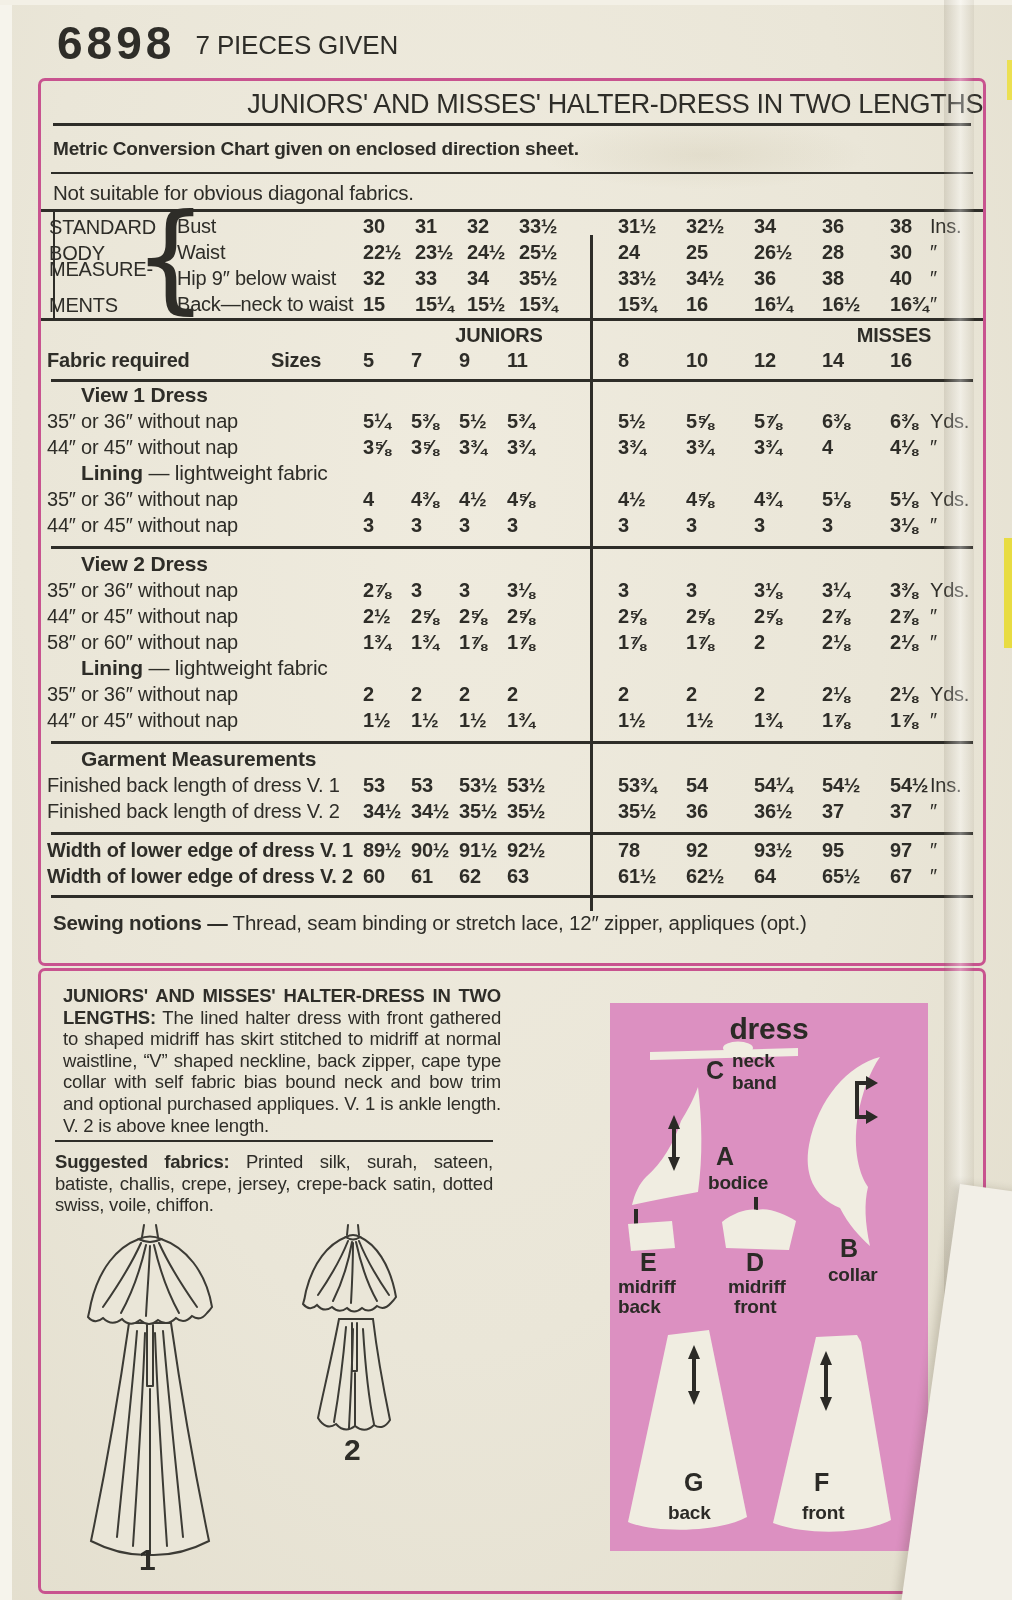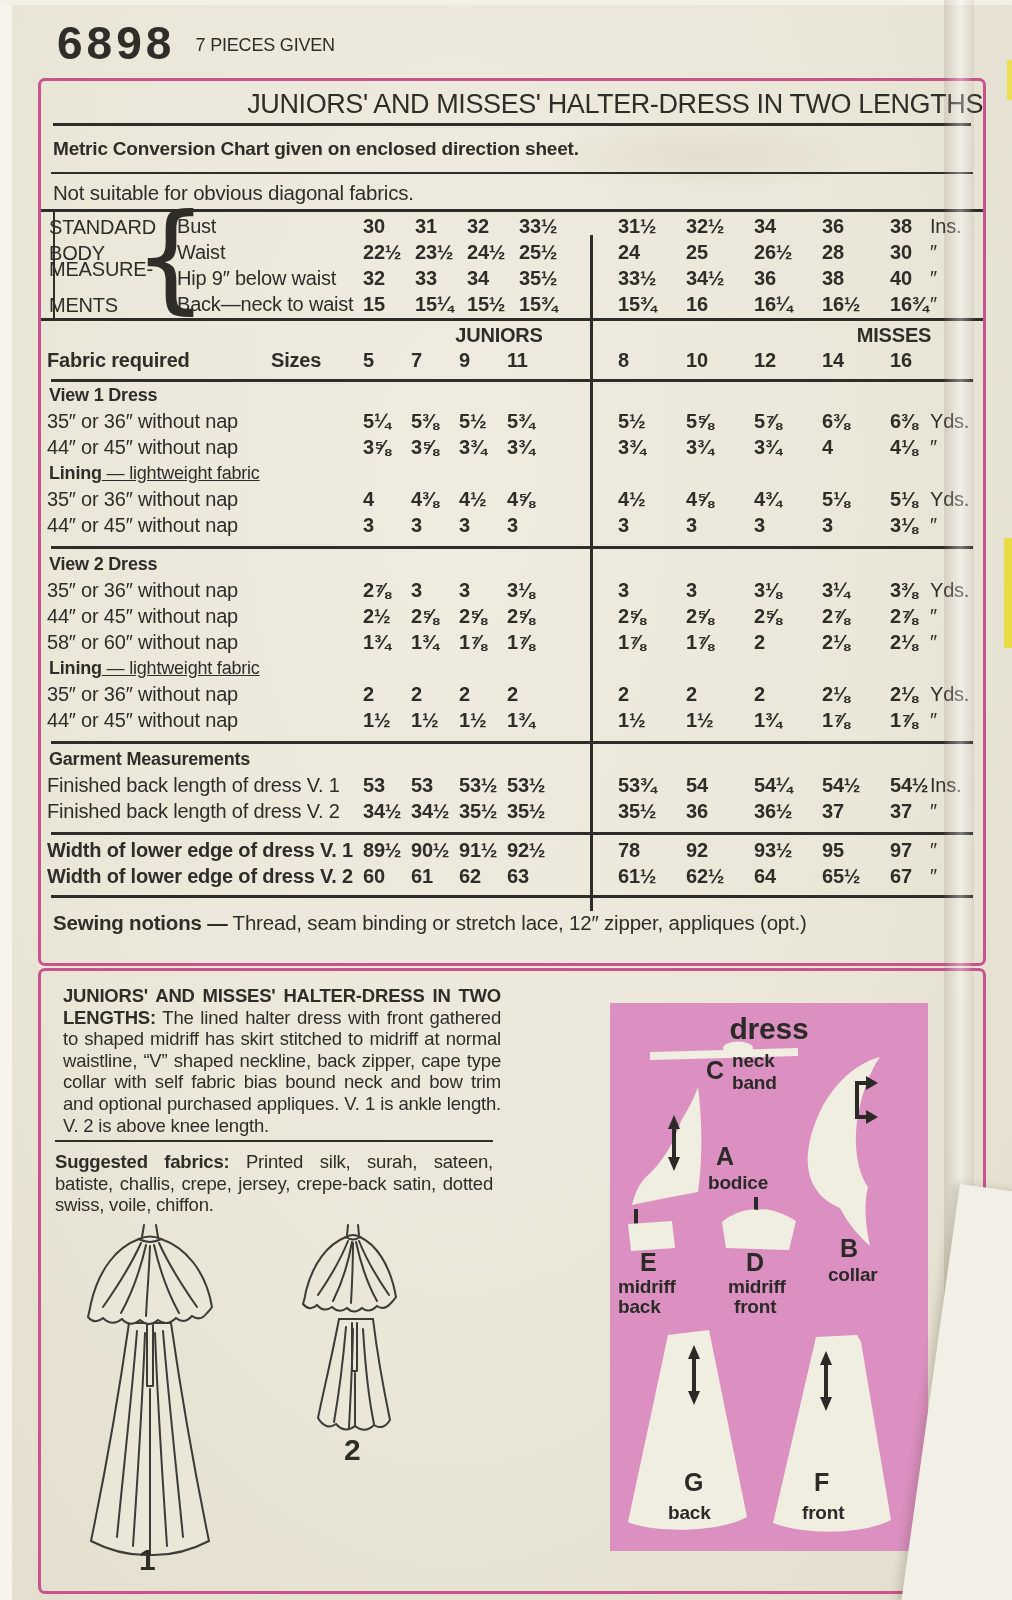--- a/index.html
+++ b/index.html
@@ -12,21 +12,21 @@
     background:linear-gradient(90deg, rgba(110,100,80,.16), rgba(255,255,255,.38) 55%, rgba(110,100,80,.10));}
   .yellow-sliver{position:absolute;right:0;top:538px;width:8px;height:110px;background:#e8dc42;}
   .yellow-sliver2{position:absolute;right:0;top:60px;width:5px;height:40px;background:#ece052;}
   .fold-wedge{position:absolute;right:-34px;bottom:-70px;width:120px;height:480px;background:#f2efe7;
     transform:rotate(8deg);box-shadow:-5px 0 9px rgba(60,50,30,.18);}
   .stain{position:absolute;left:540px;top:120px;width:330px;height:70px;border-radius:50%;
     background:radial-gradient(ellipse, rgba(170,158,120,.14), rgba(170,158,120,0) 70%);}
 
   .hdr{position:absolute;left:57px;top:16px;}
   .patnum{font-size:46px;font-weight:700;letter-spacing:4px;display:inline-block;vertical-align:middle;}
-  .pieces{font-size:18px;font-weight:400;display:inline-block;vertical-align:middle;margin-left:16px;position:relative;top:2px;text-align:center;}
+  .pieces{font-size:26px;font-weight:400;display:inline-block;vertical-align:middle;margin-left:16px;position:relative;top:2px;text-align:center;}
 
   .pinkbox{position:absolute;left:38px;width:948px;box-sizing:border-box;
     border:3px solid #c8538f;border-radius:7px;overflow:hidden;}
   #box1{top:78px;height:888px;}
   #box2{top:968px;height:626px;}
 
   .b1title{margin-top:6px;height:34px;line-height:34px;text-align:right;font-weight:400;font-size:27px;letter-spacing:-0.4px;}
   .rule{height:3px;background:#2e2d28;margin:0 10px;}
   .rule.thin{height:2px;}
   .metric{margin-top:8px;height:30px;line-height:30px;padding-left:12px;font-weight:700;font-size:19px;}
@@ -40,22 +40,22 @@
 
   .trow{display:grid;height:26px;line-height:26px;font-size:20px;}
   .frow{grid-template-columns:322px 48px 48px 48px 48px 63px 68px 68px 68px 68px 40px 1fr;}
   .mrow{grid-template-columns:322px 52px 52px 52px 52px 47px 68px 68px 68px 68px 40px 1fr;}
   .mrow .rlabel{padding-left:136px;}
   .frow .rlabel{padding-left:6px;}
   .rlabel{white-space:nowrap;}
   .rlabel.b{font-weight:700;}
   .num{font-weight:700;white-space:nowrap;}
   .unit{font-weight:400;}
-  .shead{height:26px;line-height:26px;font-size:18px;padding-left:8px;font-weight:700;}
-  .shead .norm{font-weight:400;text-decoration:underline;}
+  .shead{height:26px;line-height:26px;font-size:21px;padding-left:8px;font-weight:700;margin-left:32px;}
+  .shead .norm{font-weight:400;}
   .ghead{display:grid;grid-template-columns:322px 192px 63px 312px 1fr;height:24px;line-height:24px;
     font-size:20px;font-weight:700;margin-top:2px;gap:40px;}
   .ghead .gj,.ghead .gm{text-align:center;}
   .sizeslab{position:absolute;left:230px;font-weight:700;}
   .rlabel.pos{position:relative;}
   .vdivider{position:absolute;left:549px;top:154px;width:3px;height:676px;background:#2e2d28;}
   .notions{margin-top:10px;padding-left:12px;font-size:20.5px;height:30px;line-height:30px;}
   .notions b{font-weight:700;}
 
   .desc{position:absolute;left:22px;top:14px;width:438px;font-size:18.5px;line-height:21.6px;text-align:justify;}

